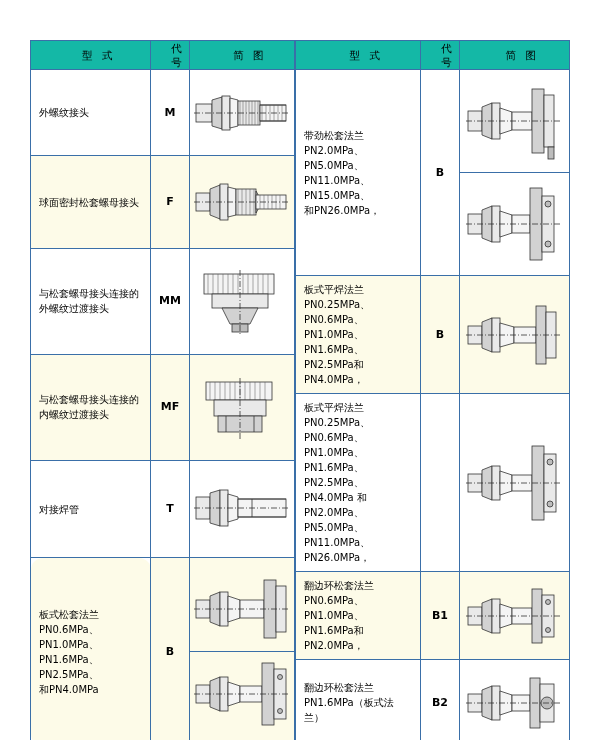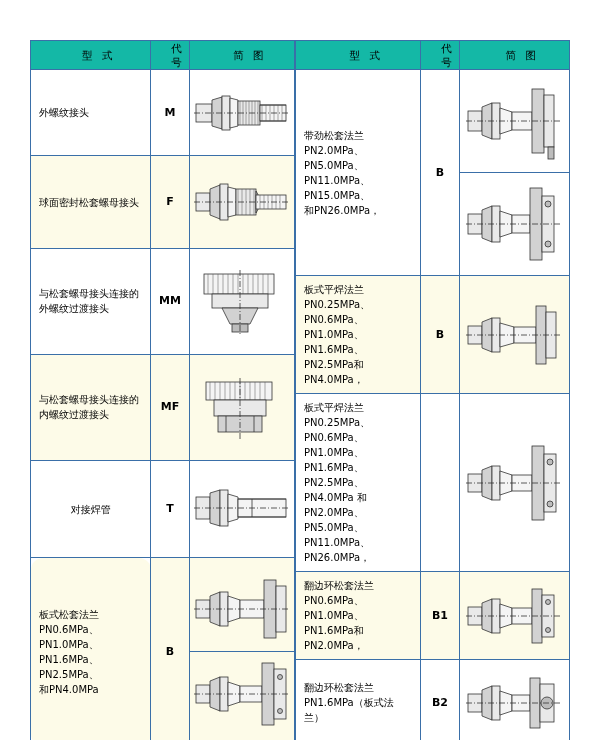--- a/index.html
+++ b/index.html
@@ -250,21 +250,21 @@
                 <rect x="22" y="30" width="52" height="16" class="fillA"></rect>
                 <rect x="26" y="46" width="44" height="16" class="fillB"></rect>
                 <path d="M34 46 L34 62 M62 46 L62 62" class="ln"></path>
                 <line x1="48" y1="8" x2="48" y2="70" class="ln" stroke-dasharray="6 2 1 2"></line>
               </svg>
             </div>
           </td>
         </tr>
 
         <tr class="white" style="height:88px;">
-          <td class="type" style="white-space:pre-line;text-align:center;">对接焊管</td>
+          <td class="type" style="white-space:pre-line;">对接焊管</td>
           <td class="code">T</td>
           <td class="fig">
             <div class="fig-wrap">
               <svg width="100" height="64" viewBox="0 0 100 64">
                 <rect x="4" y="20" width="14" height="22" class="fillA"></rect>
                 <path d="M18 16 L28 13 L28 49 L18 46 Z" class="fillB"></path>
                 <rect x="28" y="13" width="8" height="36" class="fillA"></rect>
                 <path d="M36 17 L46 20 L46 42 L36 45 Z" class="fillC"></path>
                 <rect x="46" y="22" width="48" height="18" class="fillC"></rect>
                 <line x1="46" y1="22" x2="94" y2="22" class="ln"></line>

